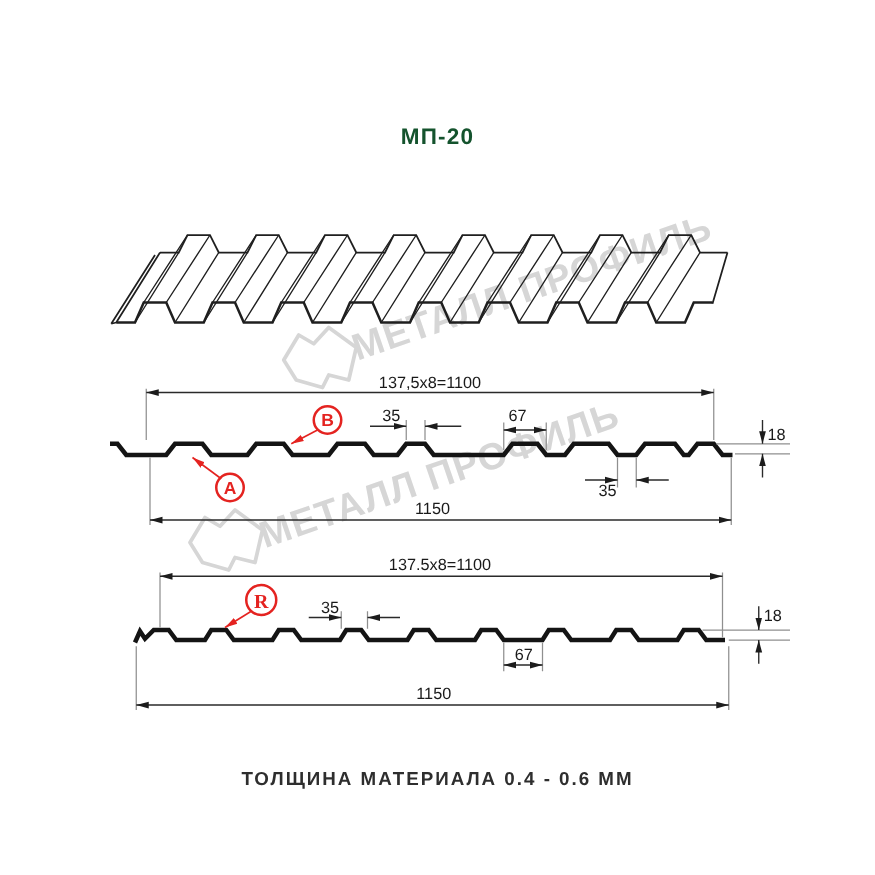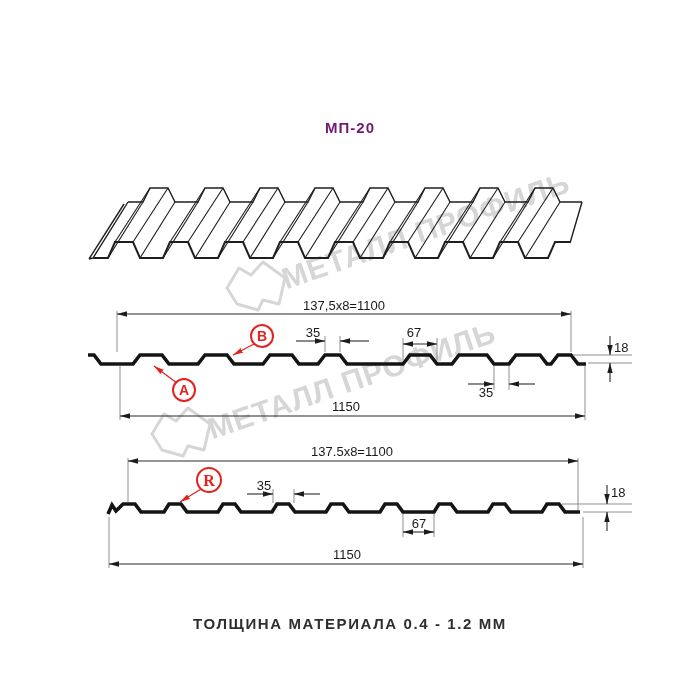--- a/index.html
+++ b/index.html
@@ -1,21 +1,21 @@
 <!DOCTYPE html>
 <html><head>
 <meta charset="utf-8">
 <style>
   html,body{margin:0;padding:0;background:#fff;}
   .stage{position:relative;width:700px;height:700px;background:#ffffff;overflow:hidden;
          font-family:"Liberation Sans",sans-serif;}
   .page-title{position:absolute;left:0;right:0;top:56px;text-align:center;
       font-size:33px;font-weight:800;letter-spacing:1px;color:#151515;}
   .page-subtitle{position:absolute;left:0;right:0;top:99px;text-align:center;
-      font-size:15px;font-weight:700;letter-spacing:1px;color:#701a75;margin-top:20px;}
+      font-size:18px;font-weight:700;letter-spacing:1px;color:#14532d;}
   .page-caption{position:absolute;left:0;right:0;top:615px;text-align:center;
       font-size:15px;font-weight:700;letter-spacing:1.6px;color:#2e2e2e;}
   .wm-text{position:absolute;font-weight:bold;font-size:30px;letter-spacing:1px;
       color:#d6d6d6;white-space:nowrap;transform-origin:left center;
       transform:rotate(-19deg);z-index:1;}
   .wm-1{left:283px;top:263px;}
   .wm-2{left:209px;top:413px;}
   .wm-logos{position:absolute;left:0;top:0;z-index:1;}
   svg.drawing{position:absolute;left:0;top:0;z-index:2;}
   .dimtext{font-size:13px;fill:#1a1a1a;}
@@ -140,15 +140,15 @@
 
       <g>
         <line x1="201" y1="489" x2="180" y2="502" stroke="#e42320" stroke-width="1.3" marker-end="url(#ar)"></line>
         <circle cx="209" cy="480" r="12" fill="none" stroke="#e42320" stroke-width="2"></circle>
         <text class="lblserif" text-anchor="middle" x="209" y="486">R</text>
       </g>
     </g>
   </svg>
 
   <div class="page-subtitle">МП-20</div>
-  <div class="page-caption">ТОЛЩИНА МАТЕРИАЛА 0.4 - 1.2 ММ</div>
+  <div class="page-caption">ТОЛЩИНА МАТЕРИАЛА 0.4 - 0.6 ММ</div>
 
 </div>
 
 </body></html>

